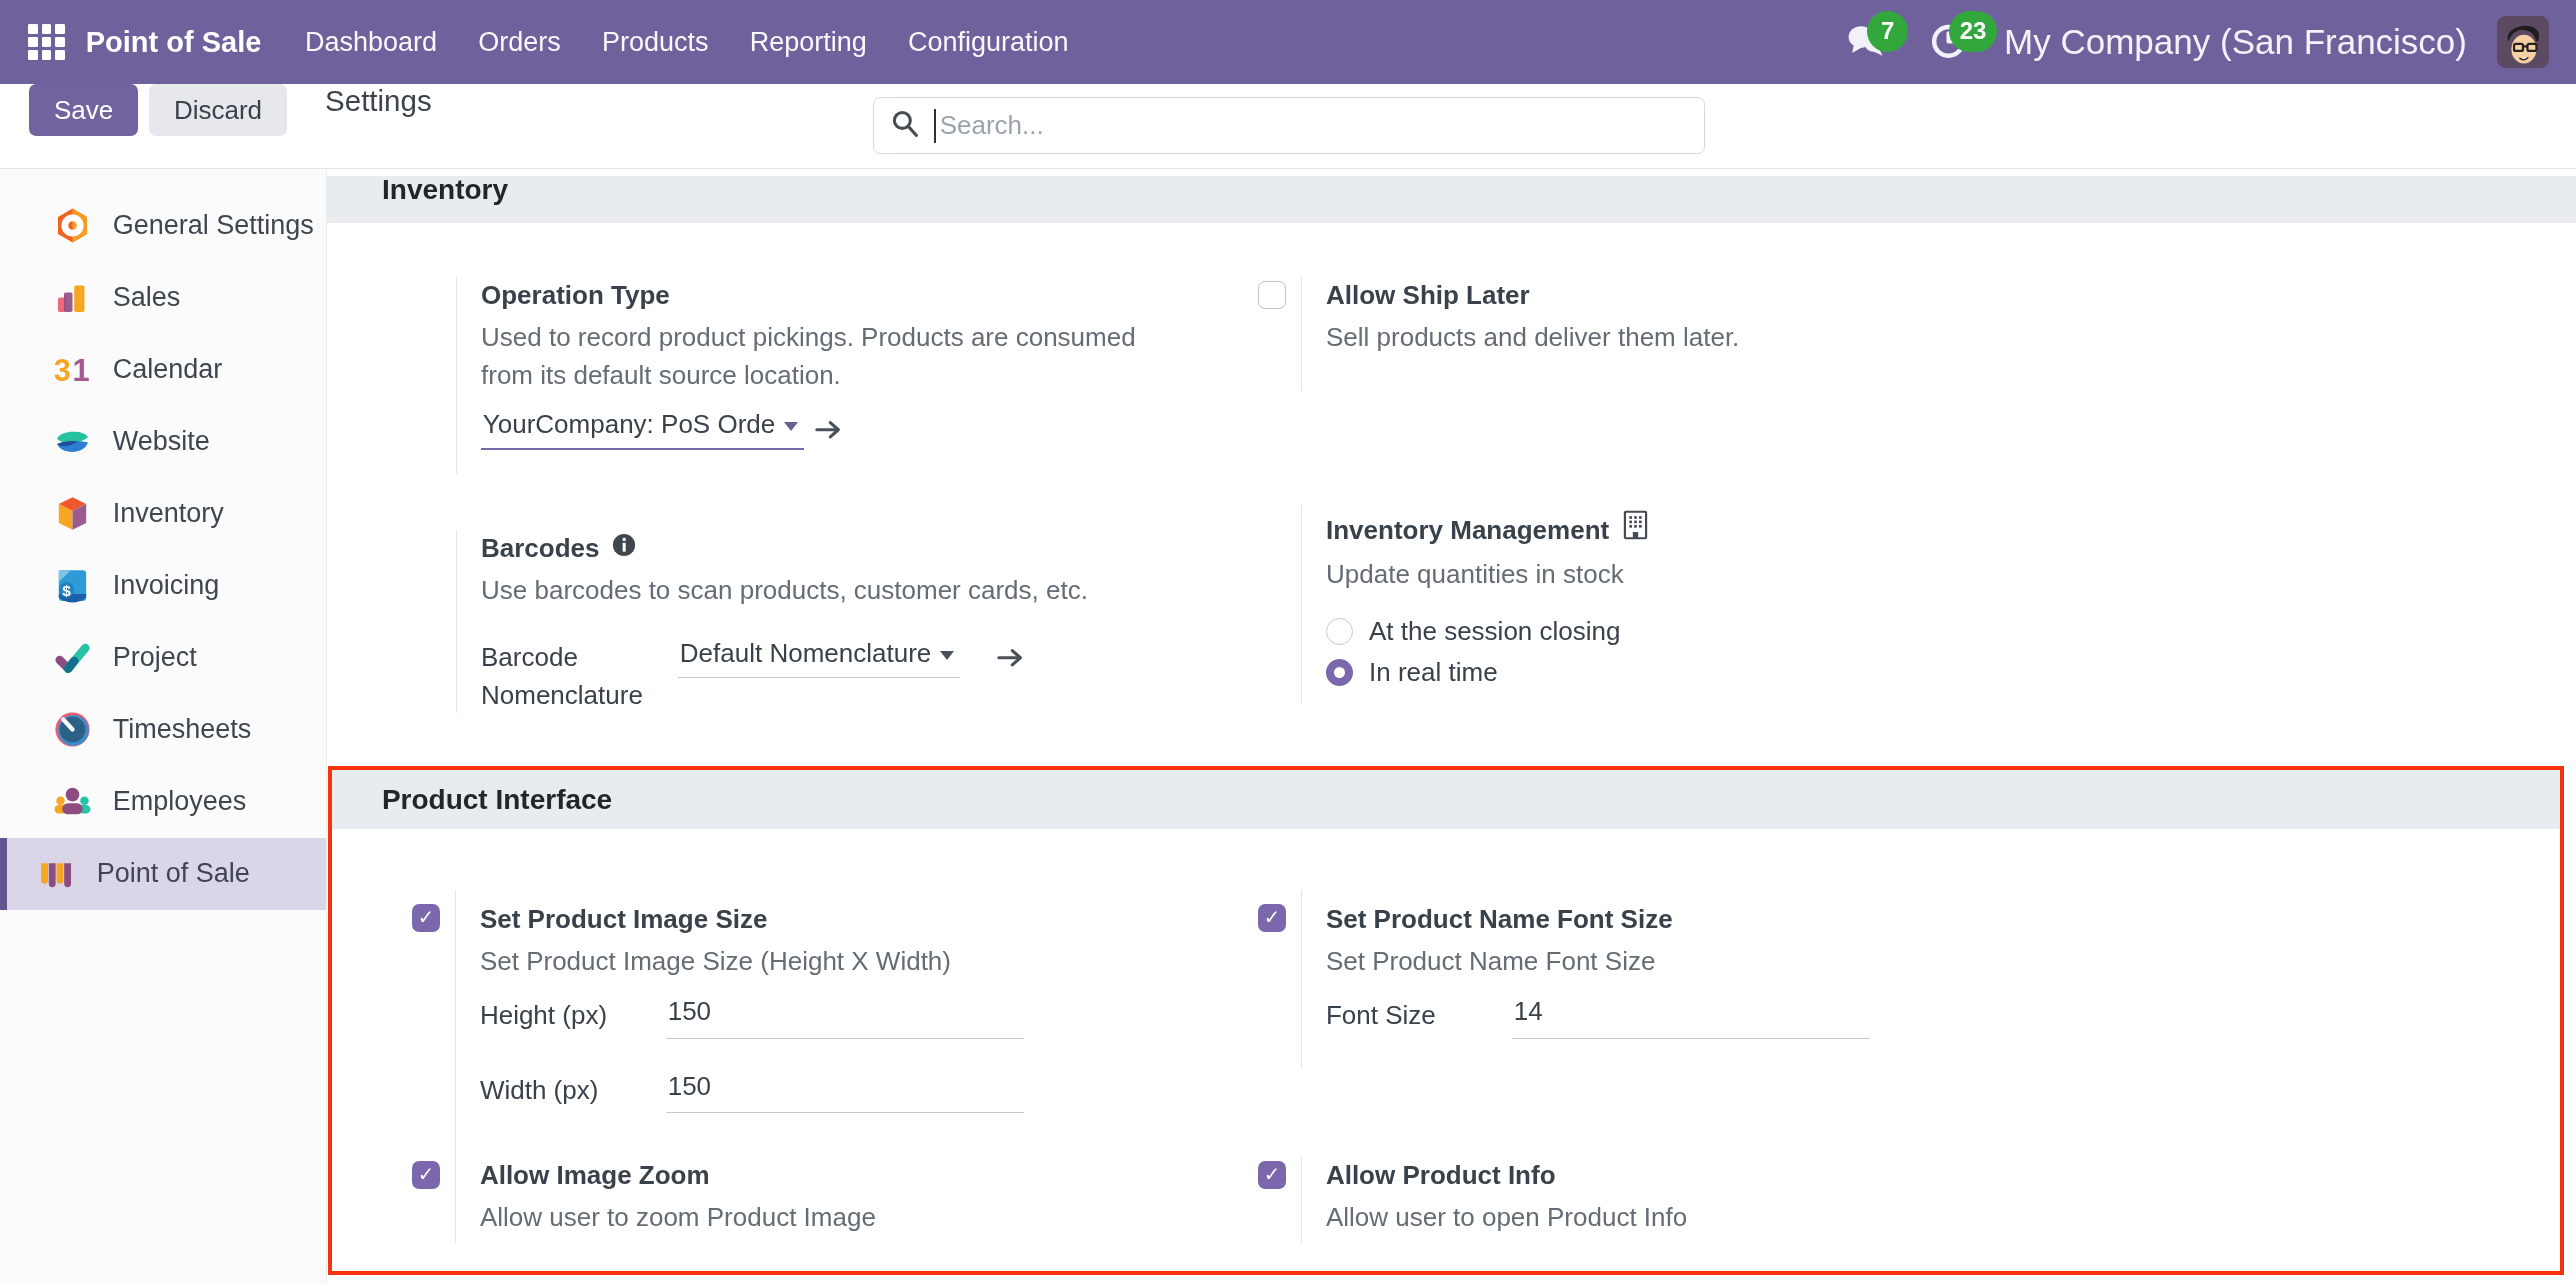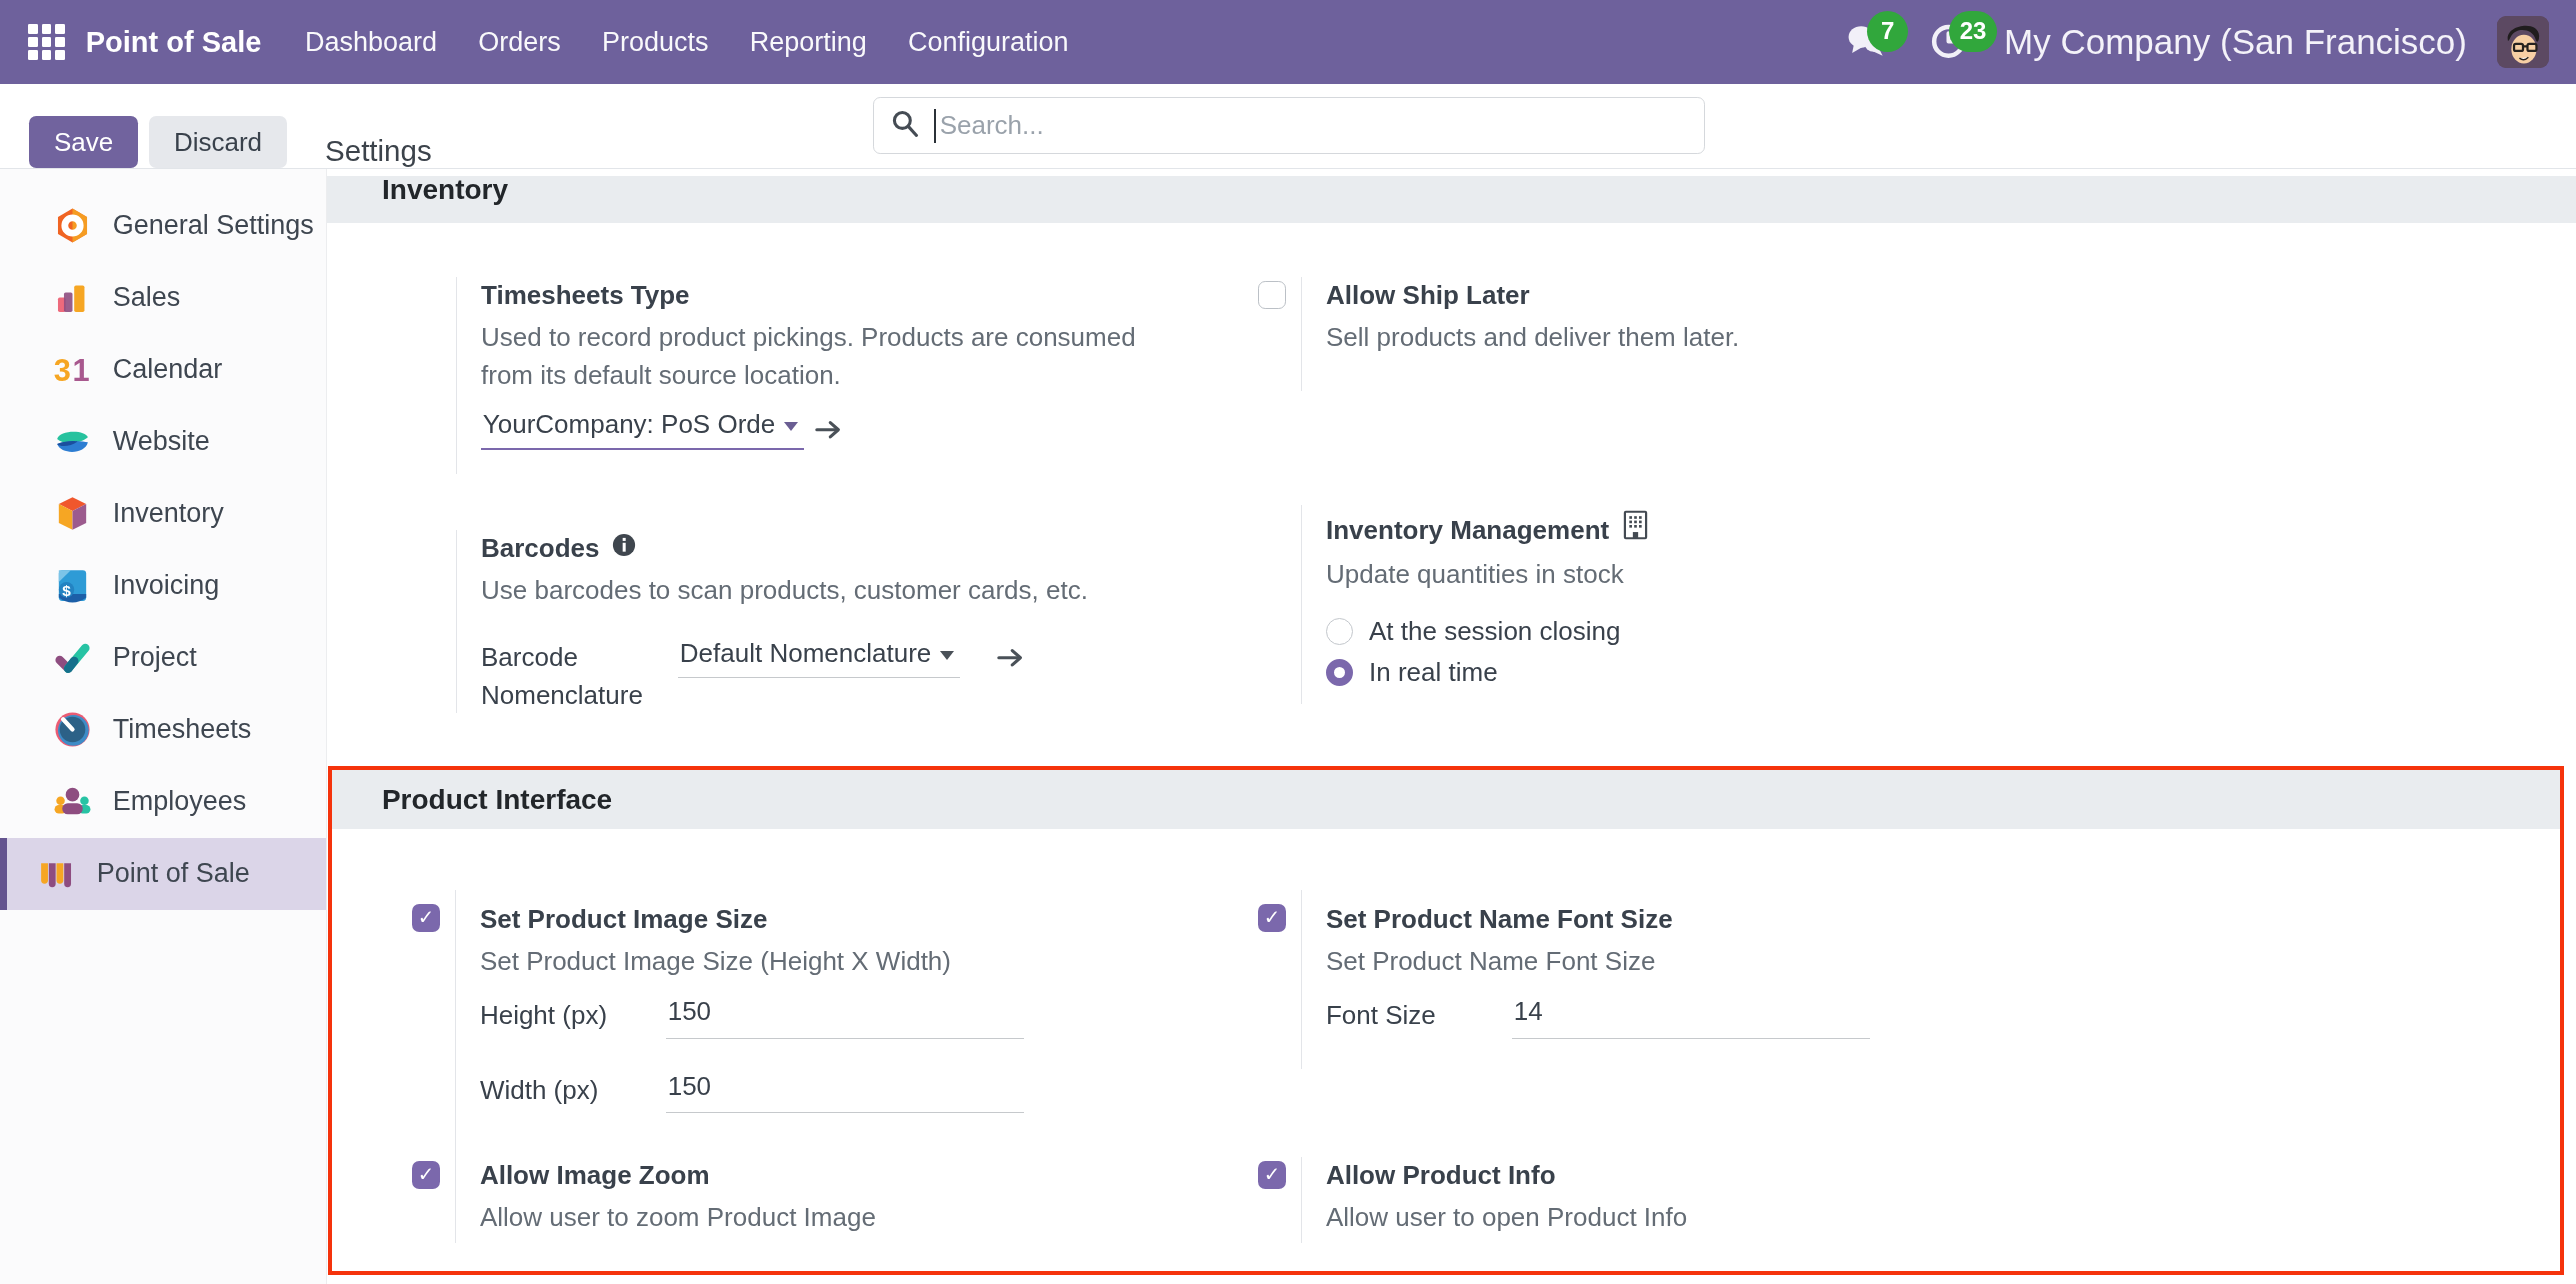--- a/index.html
+++ b/index.html
@@ -23,21 +23,21 @@
   .nav-ico { position:relative; width:52px; height:52px; display:flex; align-items:center;
     justify-content:center; cursor:pointer; }
   .badge { position:absolute; top:-5.4px; left:27px; min-width:41px; height:41px; padding:0 10.7px;
     background:#31A73C; border-radius:21.5px; color:#fff; font-size:24px; font-weight:700;
     display:flex; align-items:center; justify-content:center; }
   .company { color:#F4F2F9; font-size:35px; white-space:nowrap; cursor:pointer; }
   .avatar { width:52px; height:52px; border-radius:9px; overflow:hidden; background:#5C4962; cursor:pointer; }
 
   
   .cpanel { position:absolute; left:0; top:84px; width:2576px; height:85px; background:#fff;
-    border-bottom:1.8px solid #E2E5E9; display:flex; align-items:flex-end; padding:0 29px; }
+    border-bottom:1.8px solid #E2E5E9; display:flex; align-items:flex-start; padding:0 29px; }
   .btn { height:52px; border:none; border-radius:7.2px; font-size:26px; padding:0 25px;
     cursor:pointer; font-family:inherit; }
   .btn-save { background:#71639E; color:#fff; }
   .btn-discard { background:#E6E8EC; color:#39414B; margin-left:10.7px; }
   .crumb { font-size:29.5px; color:#3C434B; margin-left:38px; font-weight:400; }
   .searchbox { position:absolute; left:873px; top:13.4px; width:832px; height:57px;
     border:1.8px solid #D5D8DC; border-radius:7.2px; display:flex; align-items:center;
     padding:0 16px; background:#fff; }
   .searchbox svg { flex:0 0 auto; }
   .caret-bar { width:1.8px; height:34px; background:#2b3138; margin-left:14.3px; }
@@ -277,21 +277,21 @@
   </div>
 </aside>
 
 <div class="content">
 
   <div class="band band-inv">
     <span>Inventory</span>
   </div>
 
   <div class="setting-block" style="left:129px; top:108px; width:805px; height:197px;">
-    <div class="s-label">Timesheets Type</div>
+    <div class="s-label">Operation Type</div>
     <div class="s-desc" style="max-width:698px;">Used to record product pickings. Products are consumed from its default source location.</div>
     <div style="margin-top:15px; display:flex; align-items:center;text-align:center;">
       <span class="field-line u-purple">
         <span class="f-value">YourCompany: PoS Orde</span>
         <span class="tri"></span>
       </span>
       <span class="arrow-link">
         <svg width="29" height="21.5" viewBox="0 0 32 24">
           <line x1="3" y1="12" x2="26" y2="12" stroke="#4A5158" stroke-width="3.5" stroke-linecap="round"></line>
           <polyline points="18,4 27,12 18,20" fill="none" stroke="#4A5158" stroke-width="3.5" stroke-linecap="round" stroke-linejoin="round"></polyline>

